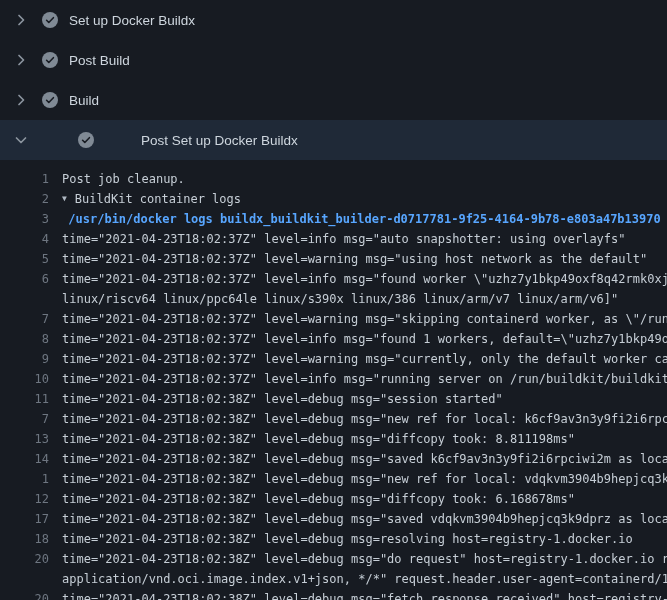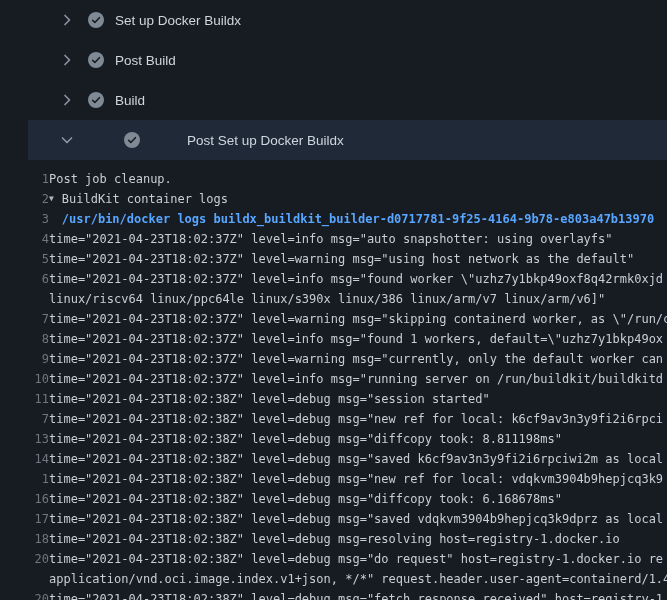--- a/index.html
+++ b/index.html
@@ -10,23 +10,22 @@
     overflow: hidden;
     background: var(--bg, #171b22);
   }
   .viewer { width: 667px; height: 600px; overflow: hidden; }
 
   
   .step {
     display: flex;
     align-items: center;
     height: 40px;
-    padding-left: 31px;
+    padding-left: 13px;
     cursor: pointer;
-    margin-left: 28px;
   }
   .step.expanded { background: var(--bg-expanded, #1f2937); gap: 36px; }
   .step .chev {
     width: 16px; height: 16px; flex: 0 0 16px;
     display: flex; align-items: center; justify-content: center;
   }
   .step .check {
     width: 16px; height: 16px; flex: 0 0 16px;
     margin-left: 13px;
     display: flex; align-items: center; justify-content: center;
@@ -52,20 +51,21 @@
   }
   .num {
     flex: 0 0 49px;
     text-align: right;
     color: var(--line-num, #6e7681);
     user-select: none;
   }
   .txt {
     flex: 1 1 auto;
     min-width: 0;
+    margin-left: 13px;
     color: var(--log-text, #c6ced6);
     overflow: hidden;
   }
   .lrow.command .txt { color: var(--accent, #58a6ff); font-weight: bold; text-align: center; }
   .tri {
     display: inline-block;
     font-size: 8px;
     color: #aeb8c2;
     margin-right: 8px;
     transform: translateY(-2px);
@@ -143,20 +143,20 @@
       <div class="lrow"><span class="num"></span><span class="txt">linux/riscv64 linux/ppc64le linux/s390x linux/386 linux/arm/v7 linux/arm/v6]"</span></div>
       <div class="lrow"><span class="num">7</span><span class="txt">time="2021-04-23T18:02:37Z" level=warning msg="skipping containerd worker, as \"/run/c</span></div>
       <div class="lrow"><span class="num">8</span><span class="txt">time="2021-04-23T18:02:37Z" level=info msg="found 1 workers, default=\"uzhz7y1bkp49ox</span></div>
       <div class="lrow"><span class="num">9</span><span class="txt">time="2021-04-23T18:02:37Z" level=warning msg="currently, only the default worker can</span></div>
       <div class="lrow"><span class="num">10</span><span class="txt">time="2021-04-23T18:02:37Z" level=info msg="running server on /run/buildkit/buildkitd</span></div>
       <div class="lrow"><span class="num">11</span><span class="txt">time="2021-04-23T18:02:38Z" level=debug msg="session started"</span></div>
       <div class="lrow"><span class="num">7</span><span class="txt">time="2021-04-23T18:02:38Z" level=debug msg="new ref for local: k6cf9av3n3y9fi2i6rpci</span></div>
       <div class="lrow"><span class="num">13</span><span class="txt">time="2021-04-23T18:02:38Z" level=debug msg="diffcopy took: 8.811198ms"</span></div>
       <div class="lrow"><span class="num">14</span><span class="txt">time="2021-04-23T18:02:38Z" level=debug msg="saved k6cf9av3n3y9fi2i6rpciwi2m as local</span></div>
       <div class="lrow"><span class="num">1</span><span class="txt">time="2021-04-23T18:02:38Z" level=debug msg="new ref for local: vdqkvm3904b9hepjcq3k9</span></div>
-      <div class="lrow"><span class="num">16</span><span class="txt">time="2021-04-23T18:02:38Z" level=debug msg="diffcopy took: 6.168678ms"</span></div>
+      <div class="lrow"><span class="num">12</span><span class="txt">time="2021-04-23T18:02:38Z" level=debug msg="diffcopy took: 6.168678ms"</span></div>
       <div class="lrow"><span class="num">17</span><span class="txt">time="2021-04-23T18:02:38Z" level=debug msg="saved vdqkvm3904b9hepjcq3k9dprz as local</span></div>
       <div class="lrow"><span class="num">18</span><span class="txt">time="2021-04-23T18:02:38Z" level=debug msg=resolving host=registry-1.docker.io</span></div>
       <div class="lrow"><span class="num">20</span><span class="txt">time="2021-04-23T18:02:38Z" level=debug msg="do request" host=registry-1.docker.io re</span></div>
       <div class="lrow"><span class="num"></span><span class="txt">application/vnd.oci.image.index.v1+json, */*" request.header.user-agent=containerd/1.4</span></div>
       <div class="lrow"><span class="num">20</span><span class="txt">time="2021-04-23T18:02:38Z" level=debug msg="fetch response received" host=registry-1</span></div>
     </div>
 </div>
 
 </body></html>

